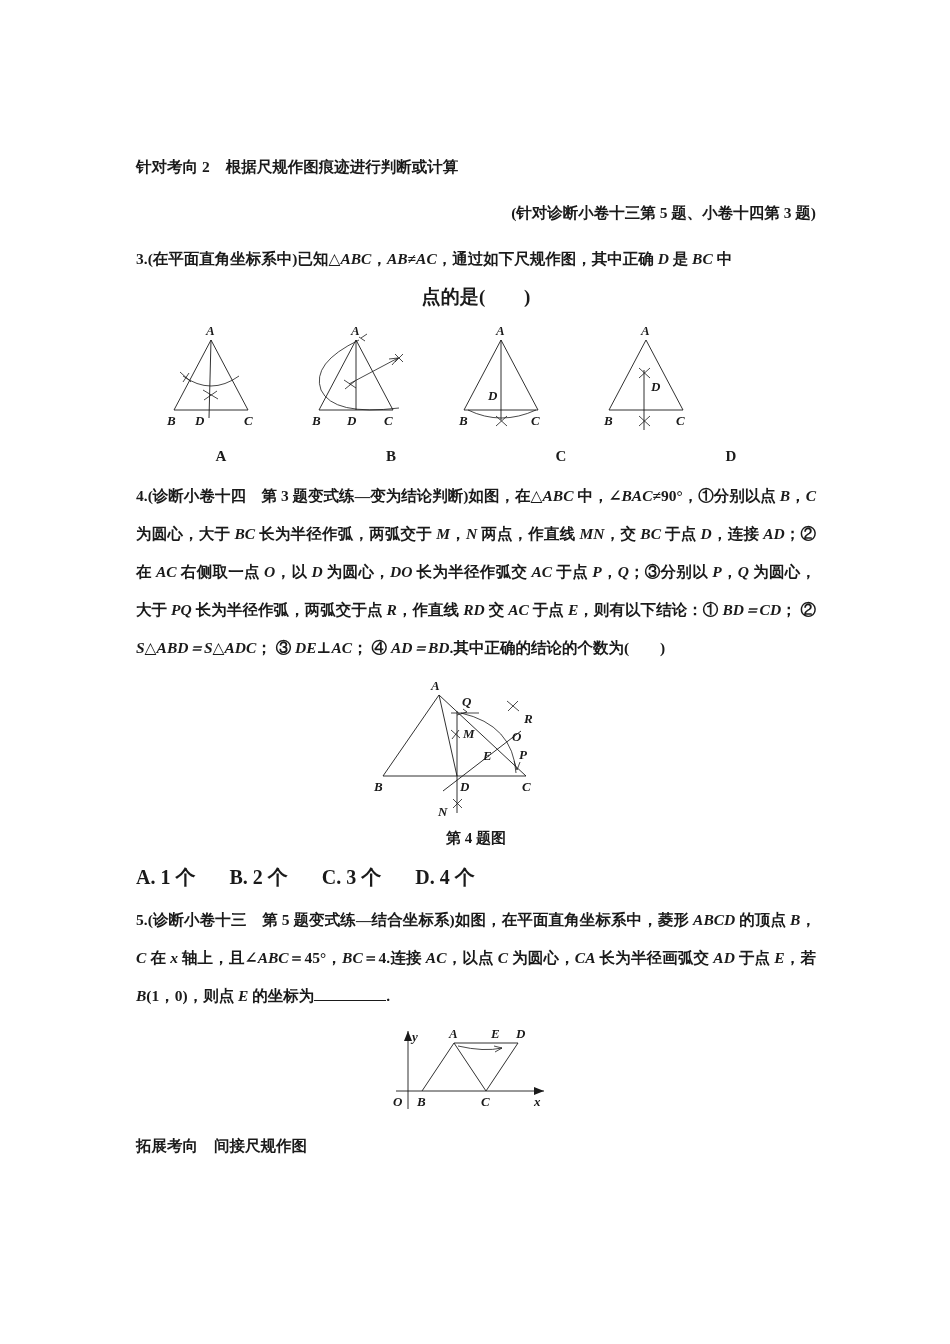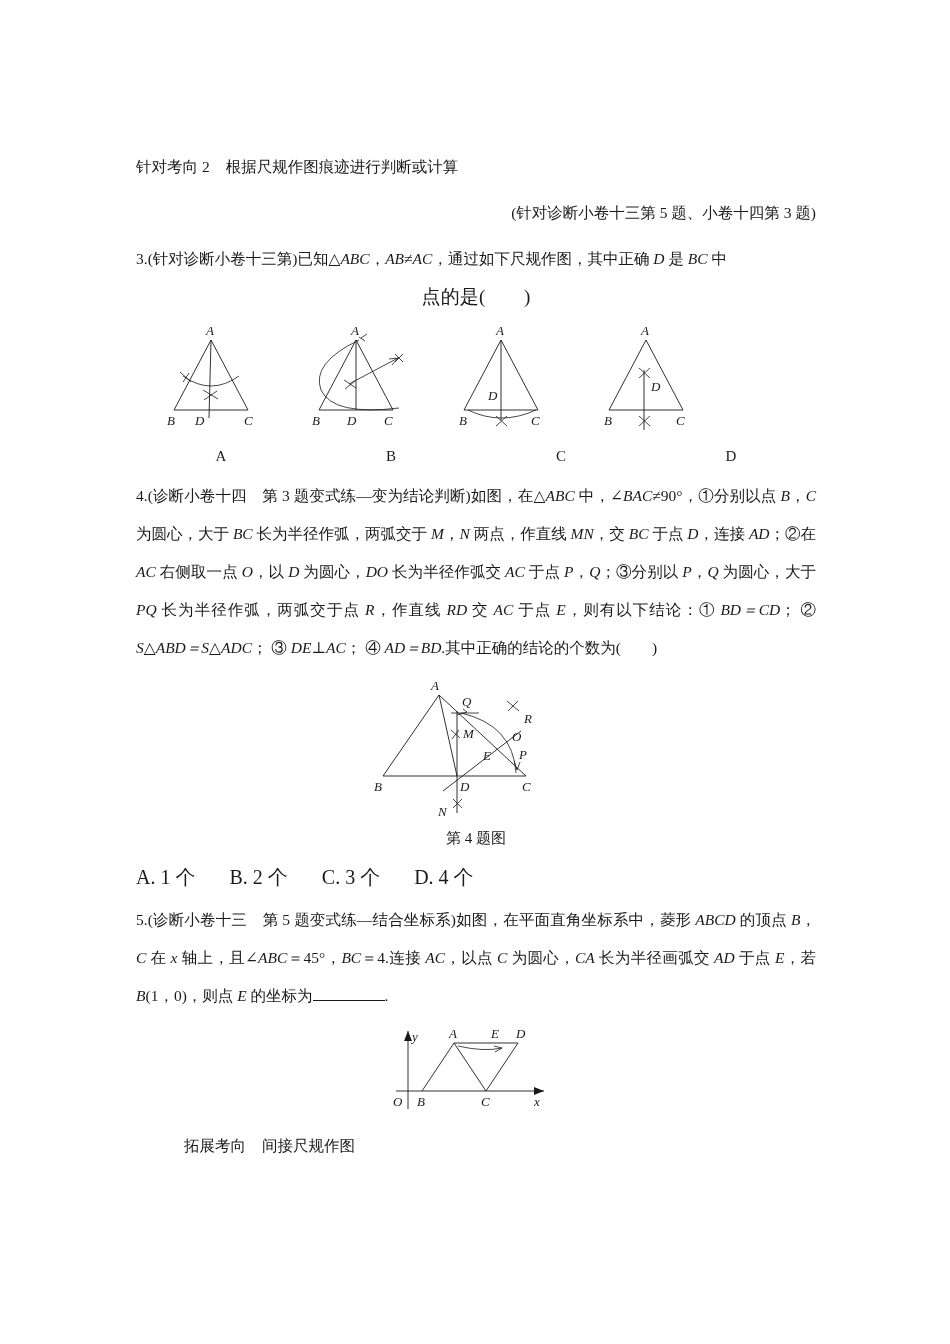--- a/index.html
+++ b/index.html
@@ -14,20 +14,21 @@
     position: relative;
     font-family: "Liberation Serif", "DejaVu Serif", serif;
     color: #1a1a1a;
     overflow: hidden;
   }
   .page {
     position: absolute;
     left: 0; top: 0;
     width: 950px;
     height: 959px;
+    font-weight: bold;
   }
   .content {
     position: absolute;
     left: 136px;
     top: 150px;
     width: 680px;
   }
 
   
   .line {
@@ -97,21 +98,21 @@
 <div class="page">
 <div class="content">
 
   <div class="heading">
     <span>针对考向 2</span><span class="gap"></span><span>根据尺规作图痕迹进行判断或计算</span>
   </div>
 
   <div class="center" style="margin-top:12px;">(针对诊断小卷十三第 5 题、小卷十四第 3 题)</div>
 
   <div class="para" style="margin-top:10px;">
-    <span>3.</span><span>(针对诊断小卷十三第)</span><span>已知△</span><i class="m">ABC</i><span>，</span><i class="m">AB</i><span>≠</span><i class="m">AC</i><span>，通过如下尺规作图，其中正确 </span><i class="m">D</i><span> 是 </span><i class="m">BC</i><span> 中</span>
+    <span>3.</span><span>(在平面直角坐标系中)</span><span>已知△</span><i class="m">ABC</i><span>，</span><i class="m">AB</i><span>≠</span><i class="m">AC</i><span>，通过如下尺规作图，其中正确 </span><i class="m">D</i><span> 是 </span><i class="m">BC</i><span> 中</span>
   </div>
   <div class="line">点的是(　　)</div>
 
   <div class="fig-row" style="margin-top:2px;">
     <svg width="680" height="128" viewBox="0 0 680 128">
       <g fill="none" stroke="#1a1a1a" stroke-width="0.9">
 
         <g>
           <path d="M75 22 L38 92 L112 92 Z"></path>
           <line x1="75" y1="22" x2="73" y2="100"></line>
@@ -253,19 +254,19 @@
         <text x="115" y="19">E</text>
         <text x="140" y="19">D</text>
         <text x="17" y="87">O</text>
         <text x="41" y="87">B</text>
         <text x="105" y="87">C</text>
         <text x="158" y="87">x</text>
       </g>
     </svg>
   </div>
 
-  <div class="heading" style="margin-top:10px;margin-left:48px;">
+  <div class="heading" style="margin-top:10px;">
     <span>拓展考向</span><span class="gap"></span><span>间接尺规作图</span>
   </div>
 
 
 </div>
 </div>
 
 </body></html>

